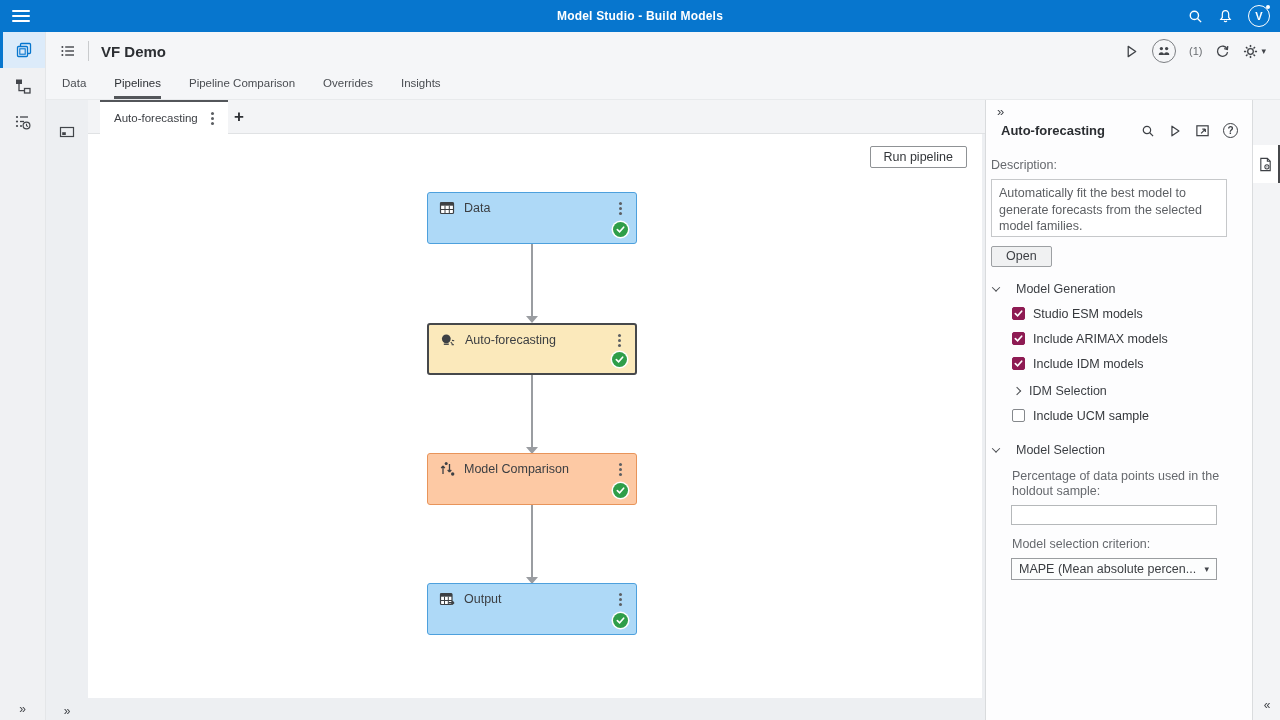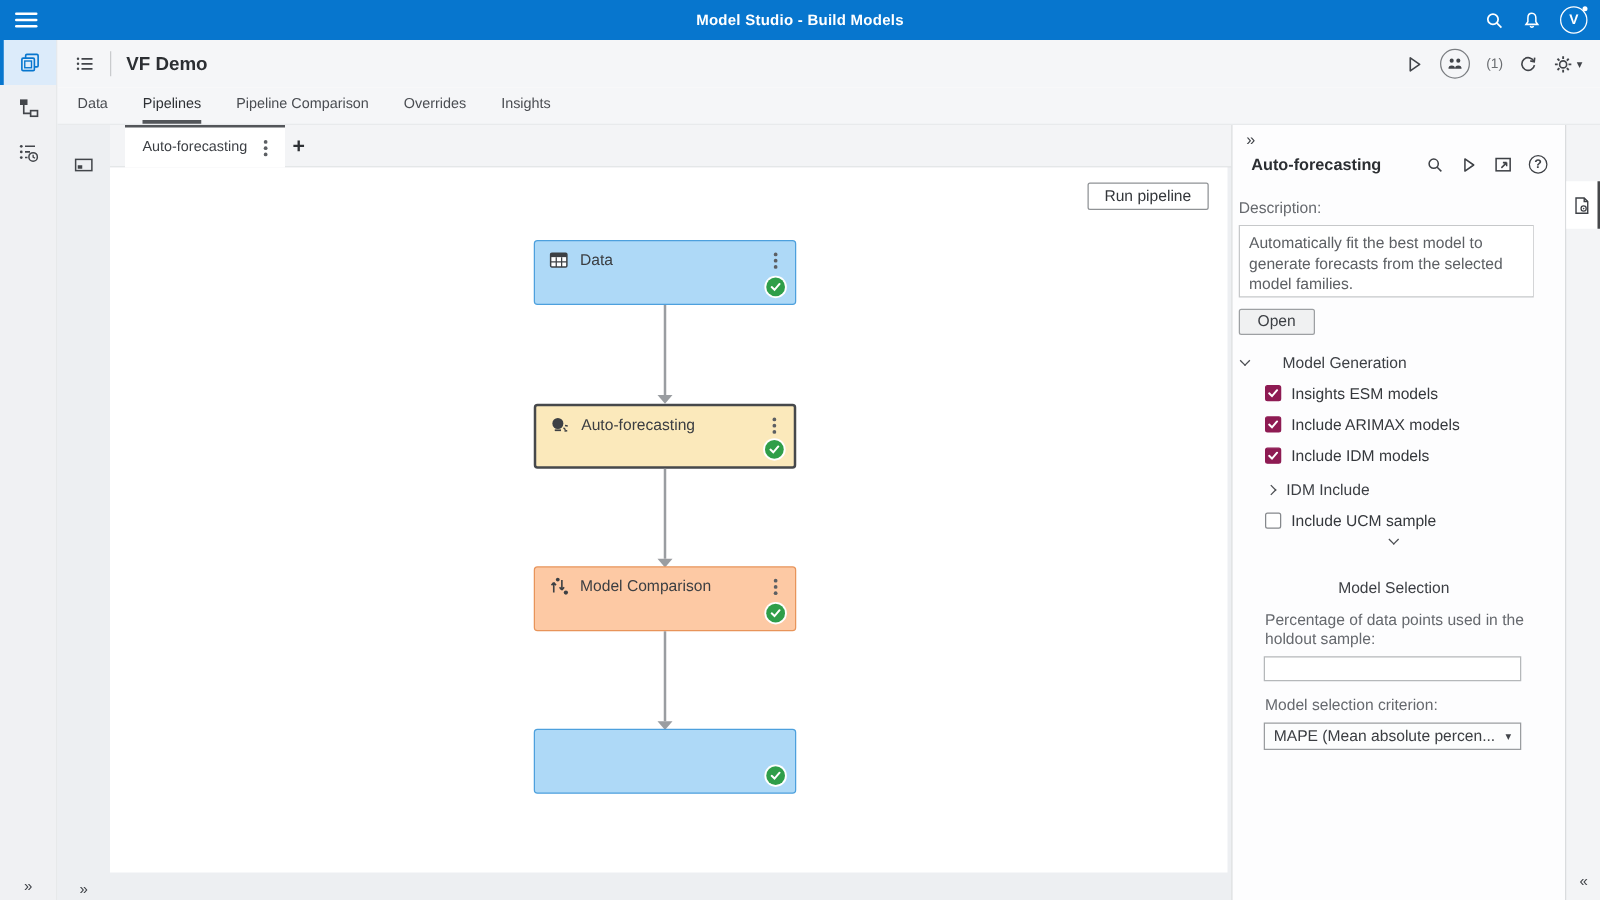--- a/index.html
+++ b/index.html
@@ -72,33 +72,33 @@
   .props-title { flex:1; font-size:13px; font-weight:bold; color:#2b2e32; }
   .props-title-row svg { display:block; cursor:pointer; }
   .help-circle { width:15px; height:15px; border:1.4px solid #3e4146; border-radius:50%; font-size:10px; font-weight:bold; color:#3e4146; display:flex; align-items:center; justify-content:center; cursor:pointer; }
 
   .props-body { padding:20px 15px 0 5px; font-size:12.5px; color:#66696e; }
   .field-label { color:#66696e; line-height:1.25; }
   .desc-box { margin-top:5px; width:236px; height:58px; border:1px solid #c6c8ca; background:#fff; resize:none; font-family:"Liberation Sans",sans-serif; font-size:12.5px; color:#5d6064; line-height:1.35; padding:5px 7px; }
   .code-label { margin-top:12px; }
   .open-btn { margin-top:6px; height:21px; padding:0 14px; background:#f0f1f2; border:1px solid #9da0a3; border-radius:2px; font-size:12.5px; color:#3c3f44; font-family:"Liberation Sans",sans-serif; cursor:pointer; }
 
-  .section-header { margin-top:15px; margin-left:2px; display:flex; align-items:center; gap:27px; color:#3c3f44; cursor:pointer; }
+  .section-header { margin-top:15px; margin-left:2px; display:flex; align-items:center; gap:17px; color:#3c3f44; cursor:pointer; }
   .chev { width:6px; height:6px; border-right:1.5px solid #4a4d51; border-bottom:1.5px solid #4a4d51; display:inline-block; }
   .chev-down { transform:rotate(45deg) translate(-1px,-1px); }
   .chev-right { transform:rotate(-45deg); }
 
   .opt-row { margin:11px 0 0 21px; display:flex; align-items:center; gap:8px; cursor:pointer; }
   .opt-label { color:#35383c; }
   .checkbox { width:13px; height:13px; border-radius:2px; flex:0 0 auto; display:flex; align-items:center; justify-content:center; }
   .checkbox.checked { background:#8e1b53; border:1px solid #8e1b53; }
   .checkbox.unchecked { background:#fff; border:1px solid #85888c; }
   .subsection { margin:13px 0 0 23px; display:flex; align-items:center; gap:9px; color:#3c3f44; cursor:pointer; }
 
-  .ms-gap { margin-top:6px;flex-direction:column; }
+  .ms-gap { margin-top:20px; }
   .input-label { margin:12px 0 0 21px; width:210px; }
   .text-input { margin:5px 0 0 20px; width:206px; height:20px; border:1px solid #b5b8ba; background:#fff; font-family:"Liberation Sans",sans-serif; font-size:12.5px; color:#3b3e42; padding:0 6px; }
   .dropdown { margin:5px 0 0 20px; width:206px; height:22px; border:1px solid #9a9da0; background:#fcfdfd; display:flex; align-items:center; justify-content:space-between; padding:0 7px; cursor:pointer; }
   .dropdown-value { font-size:12.5px; color:#3b3e42; white-space:nowrap; overflow:hidden; }
 
   
   .side-strip { position:absolute; top:68px; right:0; width:28px; bottom:0; background:#f3f4f6; border-left:1px solid #dadcde; }
   .strip-item { margin-top:45px; height:38px; background:#fff; border-right:2.5px solid #46484b; display:flex; align-items:center; justify-content:center; cursor:pointer; }
   .strip-bottom { position:absolute; bottom:8px; left:0; width:28px; text-align:center; font-size:12px; color:#42454a; cursor:pointer; }
 </style>
@@ -303,20 +303,34 @@
               <svg width="9" height="9" viewBox="0 0 10 10">
                 <path d="M1.5 5.2 L4 7.6 L8.5 2.4" fill="none" stroke="#fff" stroke-width="1.8" stroke-linecap="round"></path>
               </svg>
             </div>
         </div>
 
         <div class="conn" style="top:371px;height:72px;"></div>
         <div class="conn-arrow" style="top:443px;"></div>
 
         <div class="node node-blue" style="top:449px;">
+          <div class="node-row">
+            <svg width="16" height="16" viewBox="0 0 16 16">
+                <rect x="1.5" y="2.5" width="11.5" height="11" rx="1" fill="#fff" stroke="#3d4044" stroke-width="1.2"></rect>
+                <rect x="1.5" y="2.5" width="11.5" height="3.2" fill="#3d4044"></rect>
+                <line x1="5.5" y1="5.7" x2="5.5" y2="13.5" stroke="#3d4044" stroke-width="1"></line>
+                <line x1="9.3" y1="5.7" x2="9.3" y2="13.5" stroke="#3d4044" stroke-width="1"></line>
+                <line x1="1.5" y1="9.5" x2="13" y2="9.5" stroke="#3d4044" stroke-width="1"></line>
+                <path d="M9.5 11.8 L15 11.8 M15 11.8 l-2 -1.6 M15 11.8 l-2 1.6" stroke="#3d4044" stroke-width="1.4" fill="none"></path>
+              </svg>
+            <span class="node-label">Output</span>
+            <span class="kebab">
+                <i></i>
+              </span>
+          </div>
           <div class="status-badge">
               <svg width="9" height="9" viewBox="0 0 10 10">
                 <path d="M1.5 5.2 L4 7.6 L8.5 2.4" fill="none" stroke="#fff" stroke-width="1.8" stroke-linecap="round"></path>
               </svg>
             </div>
         </div>
       </div>
     </div>
 
     <div class="props">
@@ -349,42 +363,42 @@
           <span class="chev chev-down"></span>
           <span>Model Generation</span>
         </div>
 
         <div class="opt-row">
           <span class="checkbox checked">
               <svg width="9" height="9" viewBox="0 0 10 10">
                 <path d="M1.5 5.2 L4 7.6 L8.5 2.4" fill="none" stroke="#fff" stroke-width="1.8" stroke-linecap="round"></path>
               </svg>
             </span>
-          <span class="opt-label">Insights ESM models</span>
+          <span class="opt-label">Studio ESM models</span>
         </div>
         <div class="opt-row">
           <span class="checkbox checked">
               <svg width="9" height="9" viewBox="0 0 10 10">
                 <path d="M1.5 5.2 L4 7.6 L8.5 2.4" fill="none" stroke="#fff" stroke-width="1.8" stroke-linecap="round"></path>
               </svg>
             </span>
           <span class="opt-label">Include ARIMAX models</span>
         </div>
         <div class="opt-row">
           <span class="checkbox checked">
               <svg width="9" height="9" viewBox="0 0 10 10">
                 <path d="M1.5 5.2 L4 7.6 L8.5 2.4" fill="none" stroke="#fff" stroke-width="1.8" stroke-linecap="round"></path>
               </svg>
             </span>
           <span class="opt-label">Include IDM models</span>
         </div>
 
         <div class="subsection">
           <span class="chev chev-right"></span>
-          <span>IDM Include</span>
+          <span>IDM Selection</span>
         </div>
 
         <div class="opt-row">
           <span class="checkbox unchecked"></span>
           <span class="opt-label">Include UCM sample</span>
         </div>
 
         <div class="section-header ms-gap">
           <span class="chev chev-down"></span>
           <span>Model Selection</span>

